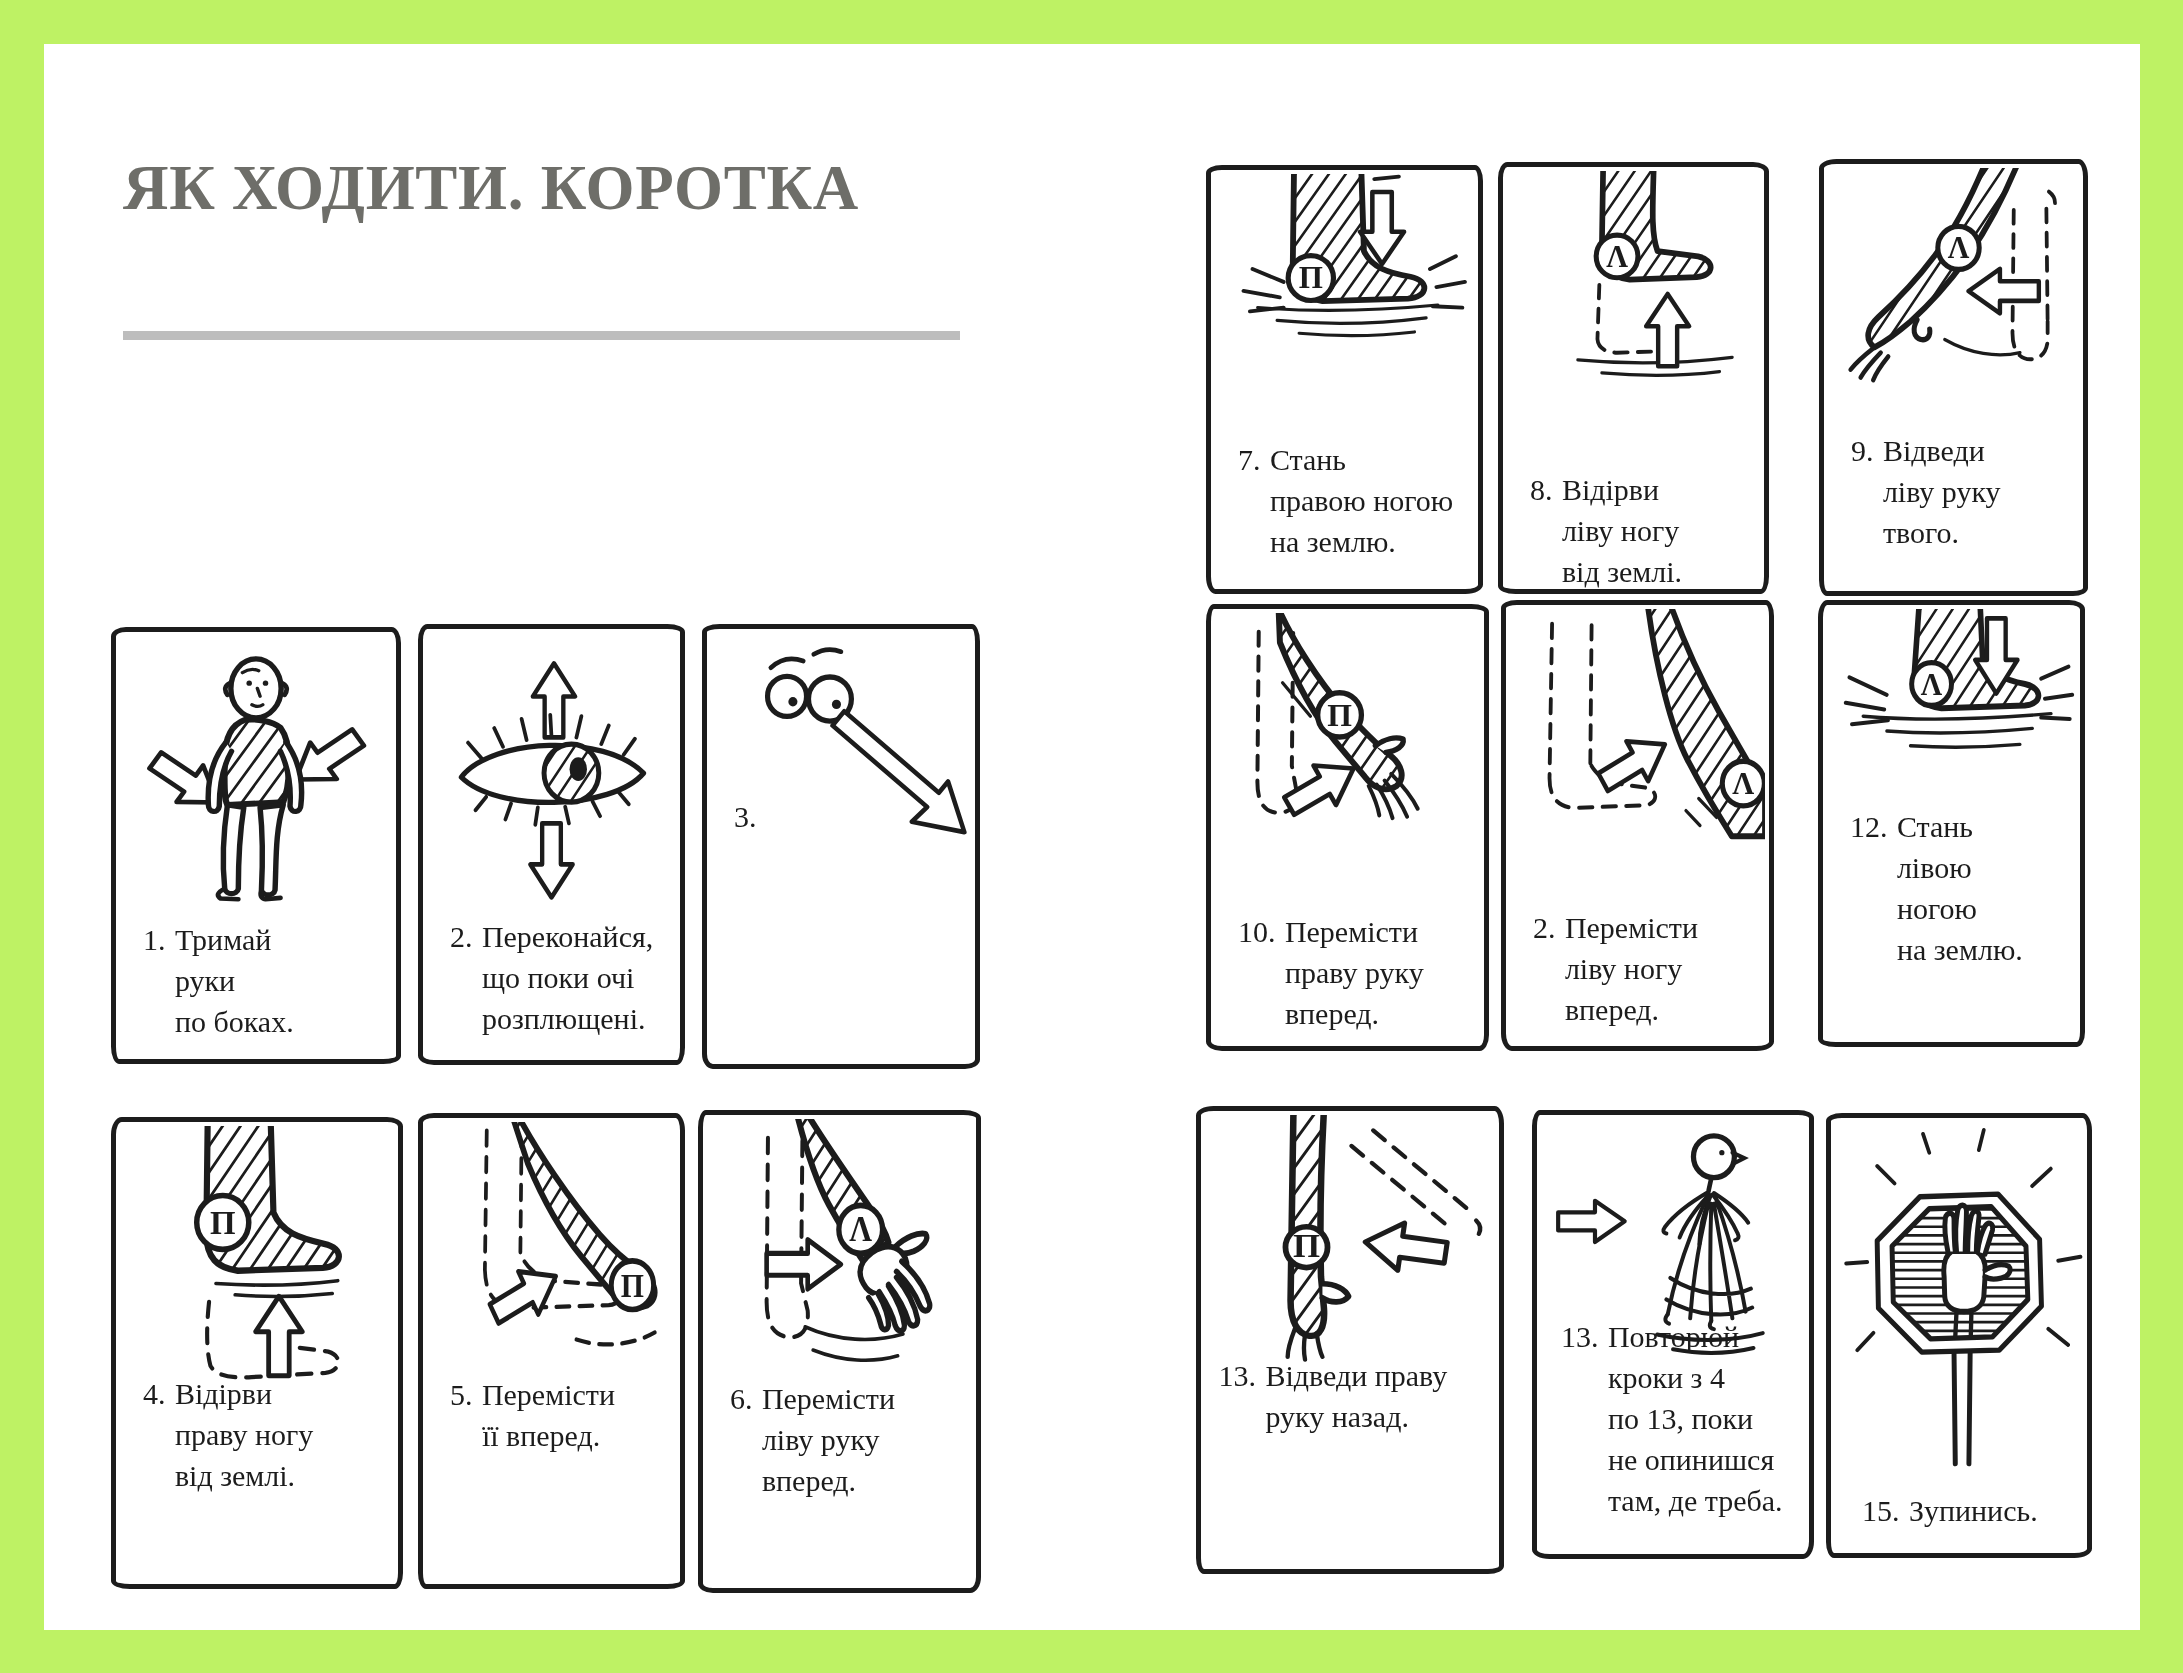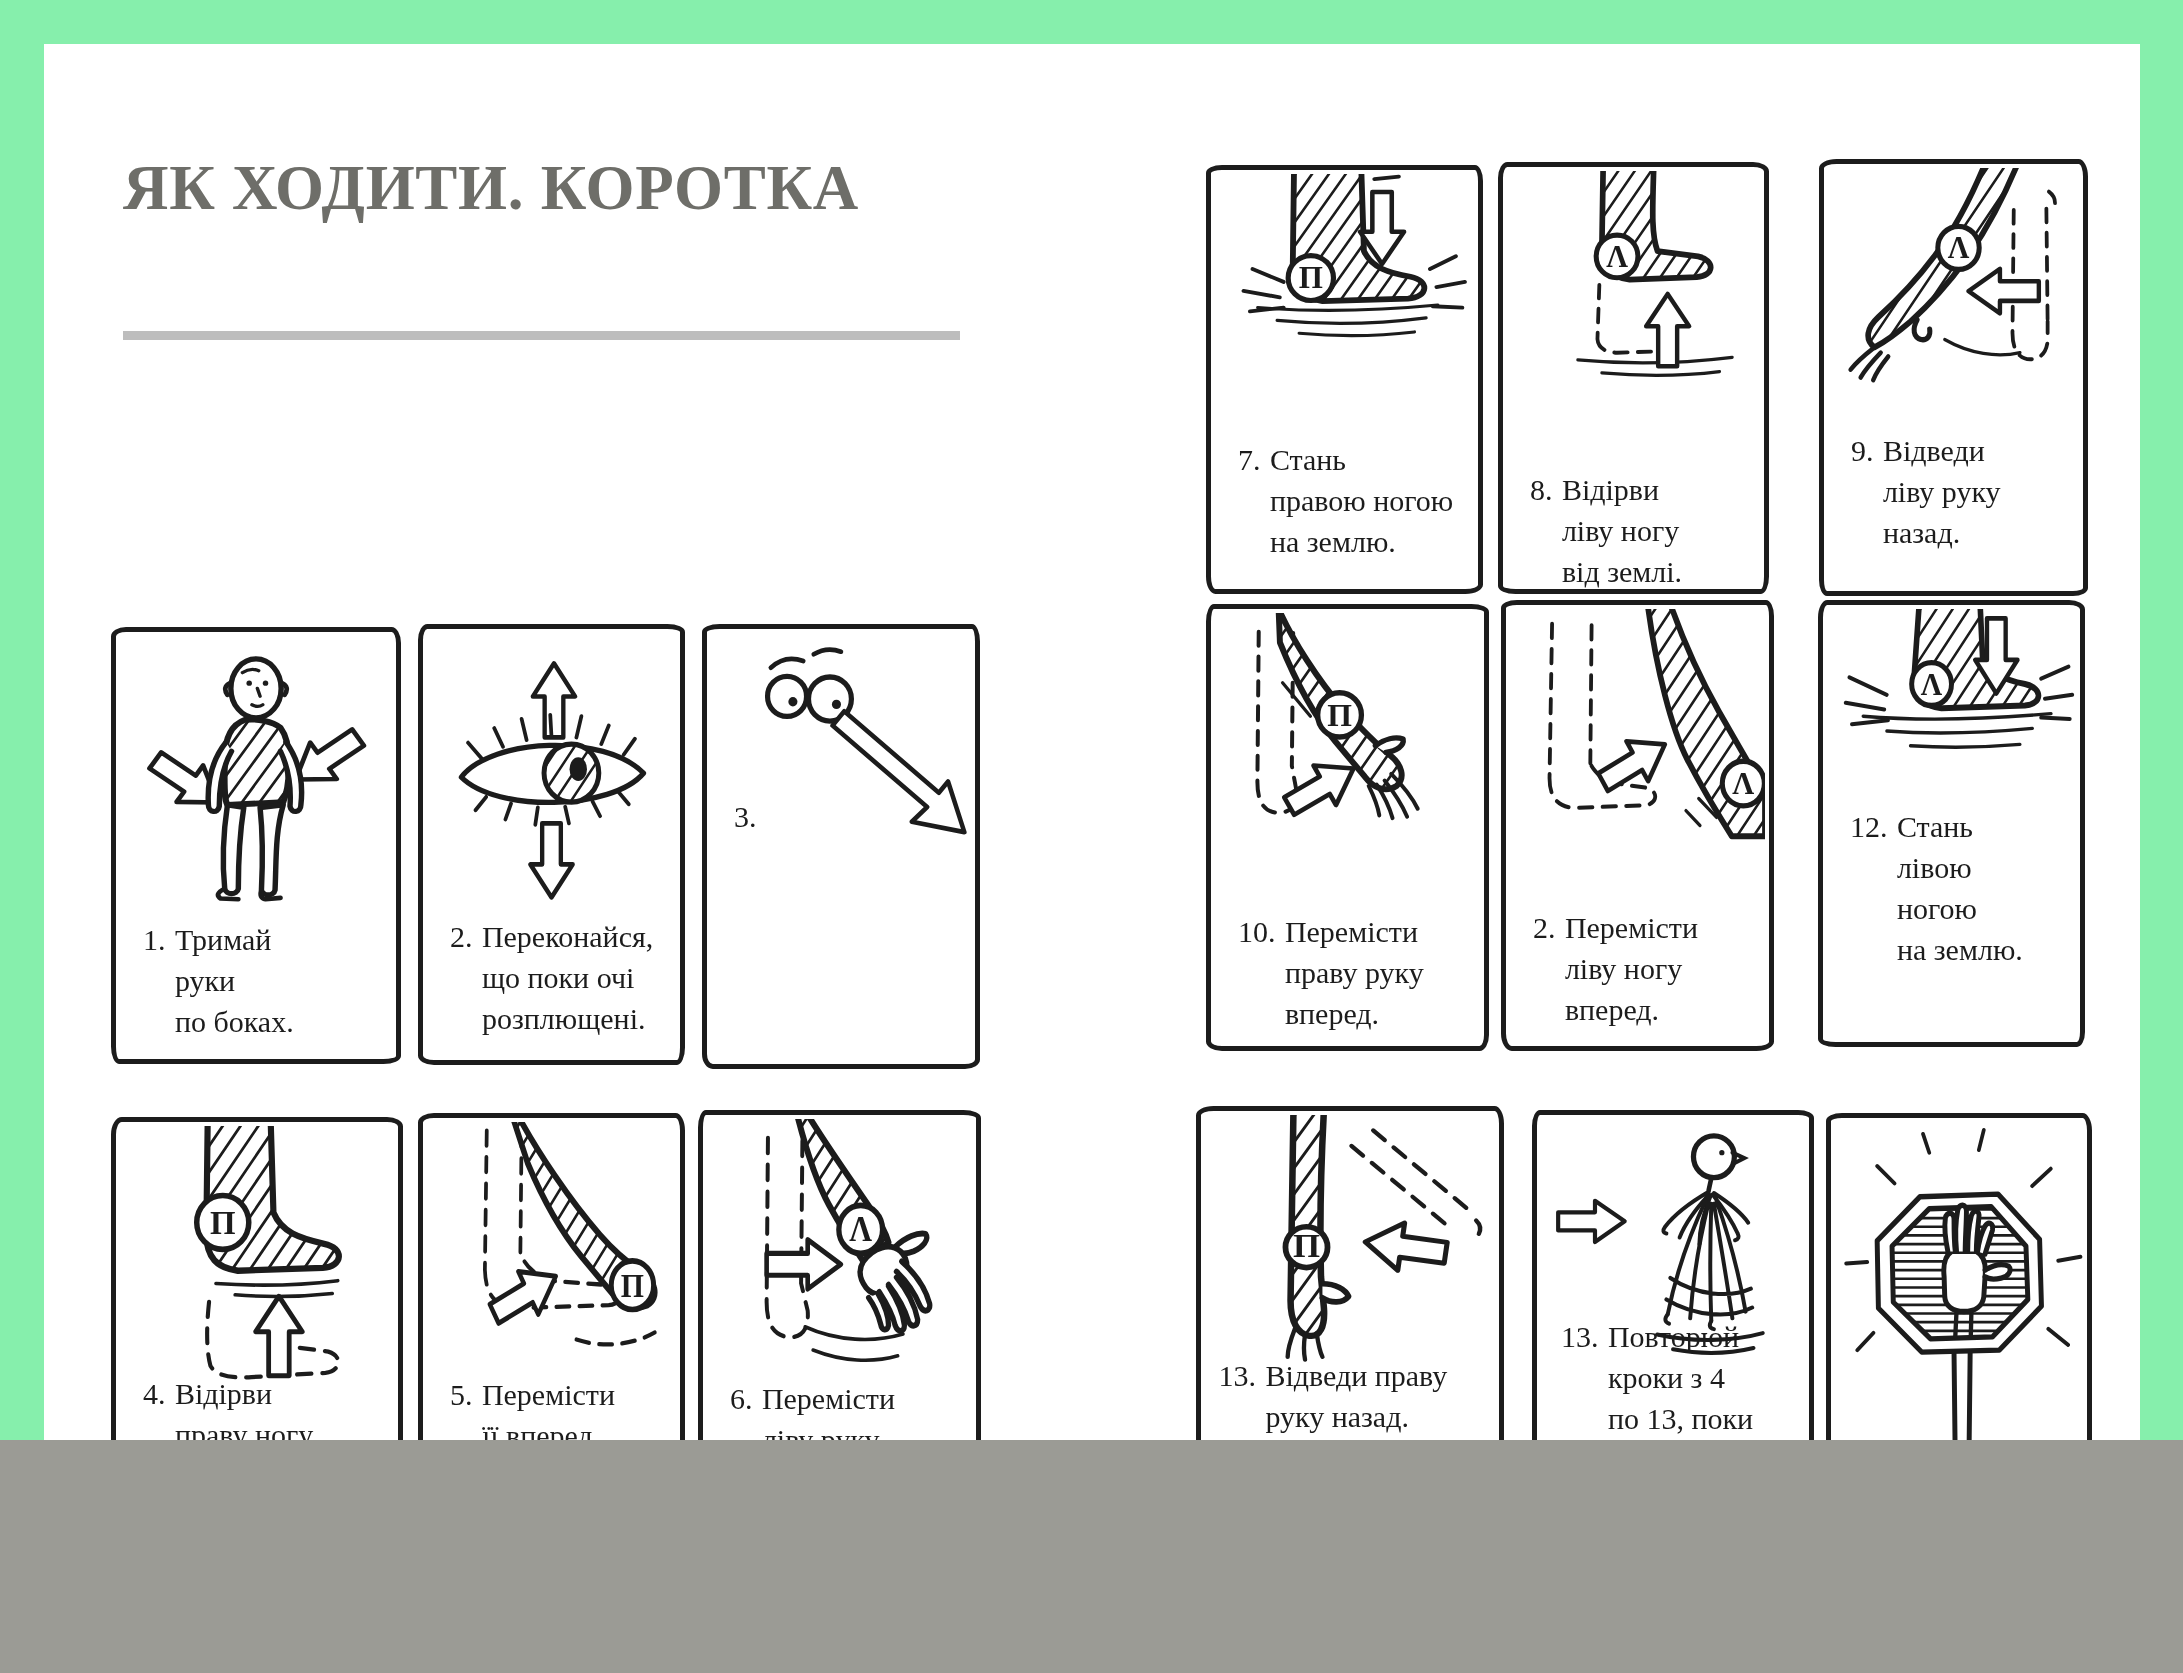--- a/index.html
+++ b/index.html
@@ -1,16 +1,16 @@
 <!DOCTYPE html>
 <html style="font-size:10.8px"><head>
 <meta charset="utf-8">
 <style>
   html,body{margin:0;padding:0;background:#9b9b95;}
-  .frame{position:relative;width:2183px;height:1440px;background:#86efac;overflow:hidden;
+  .frame{position:relative;width:2183px;height:1673px;background:#bef264;overflow:hidden;
          font-family:"Liberation Serif",serif;color:#1c1c1c;}
   .sheet{position:absolute;left:44px;top:44px;width:2096px;height:1586px;background:#ffffff;}
   .title{position:absolute;left:123px;top:147px;margin:0;font-weight:bold;
          font-size:63px;line-height:82px;letter-spacing:0.7px;color:#6e6e69;
          font-family:"Liberation Serif",serif;}
   .title span{display:block;}
   .rule{position:absolute;left:123px;top:331px;width:837px;height:8.8px;background:#bdbdbd;}
   .intro{position:absolute;left:106px;top:370px;width:837px;margin:0;
          font-size:31px;line-height:45px;text-indent:17.5px;white-space:pre-line;}
   .panel{position:absolute;border:5.4px solid #1c1c1c;background:#fff;box-sizing:border-box;}
@@ -264,21 +264,21 @@
       <path class="o" stroke-width="7" d="M142,232 C134,246 136,258 148,262 C158,264 164,256 162,246"></path>
       <path class="a" transform="translate(336,188) rotate(180)" d="M0,-15 L62,-15 L62,-34 L112,0 L62,34 L62,15 L0,15 Z"></path>
       <circle class="b" cx="208" cy="122" r="33"></circle>
       <text class="bt" x="208" y="138">Λ</text>
       <path class="g5" d="M186,262 C226,284 270,290 306,282"></path>
     </svg>
     <div class="cap" style="top:266px">
       <span class="num">9.</span>
       <span class="txt">Відведи
 ліву руку
-назад.</span>
+твого.</span>
     </div>
   </div>
 
   <div class="panel" style="left:1206px;top:604px;width:283px;height:447px;border-radius:8px 17.5px 9.4px 16px/17.5px 8px 16px 9.4px;">
     <svg viewBox="0 0 400 640" preserveAspectRatio="none">
       <defs>
           <clipPath id="cp10">
             <path d="M96,-6 C118,42 154,98 194,144 C220,172 244,196 264,212 C282,226 288,246 274,258 C258,268 240,262 226,244 L182,192 C150,154 120,98 98,44 Z"></path>
           </clipPath>
         </defs>

